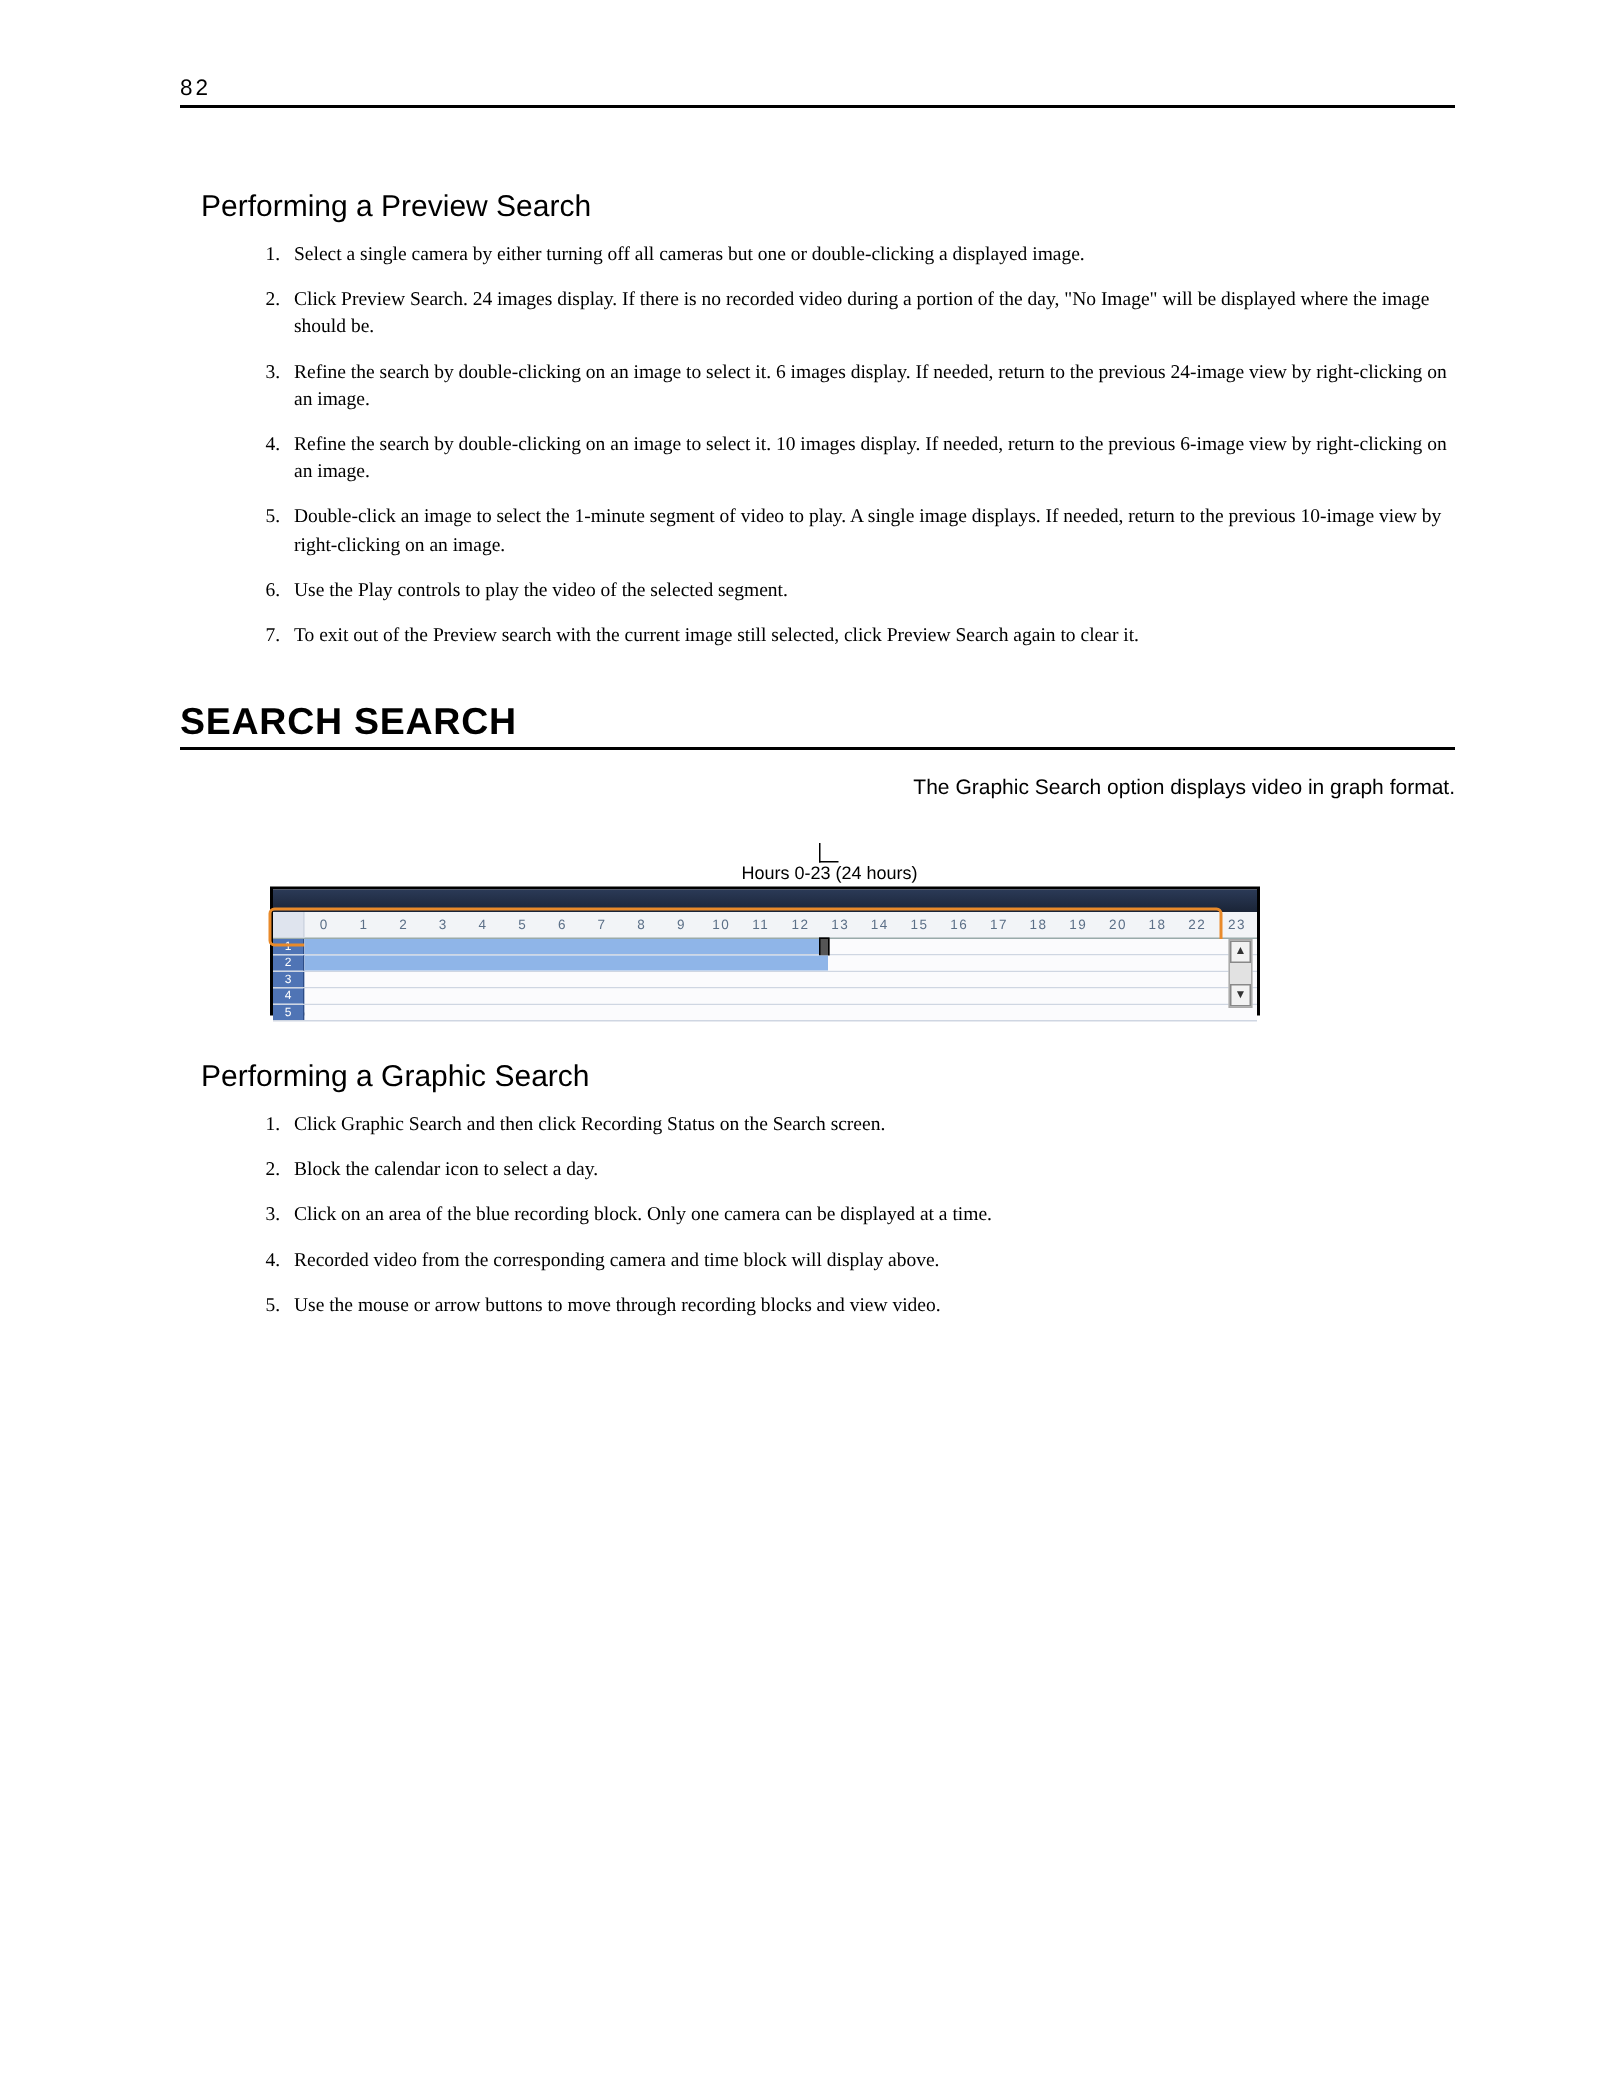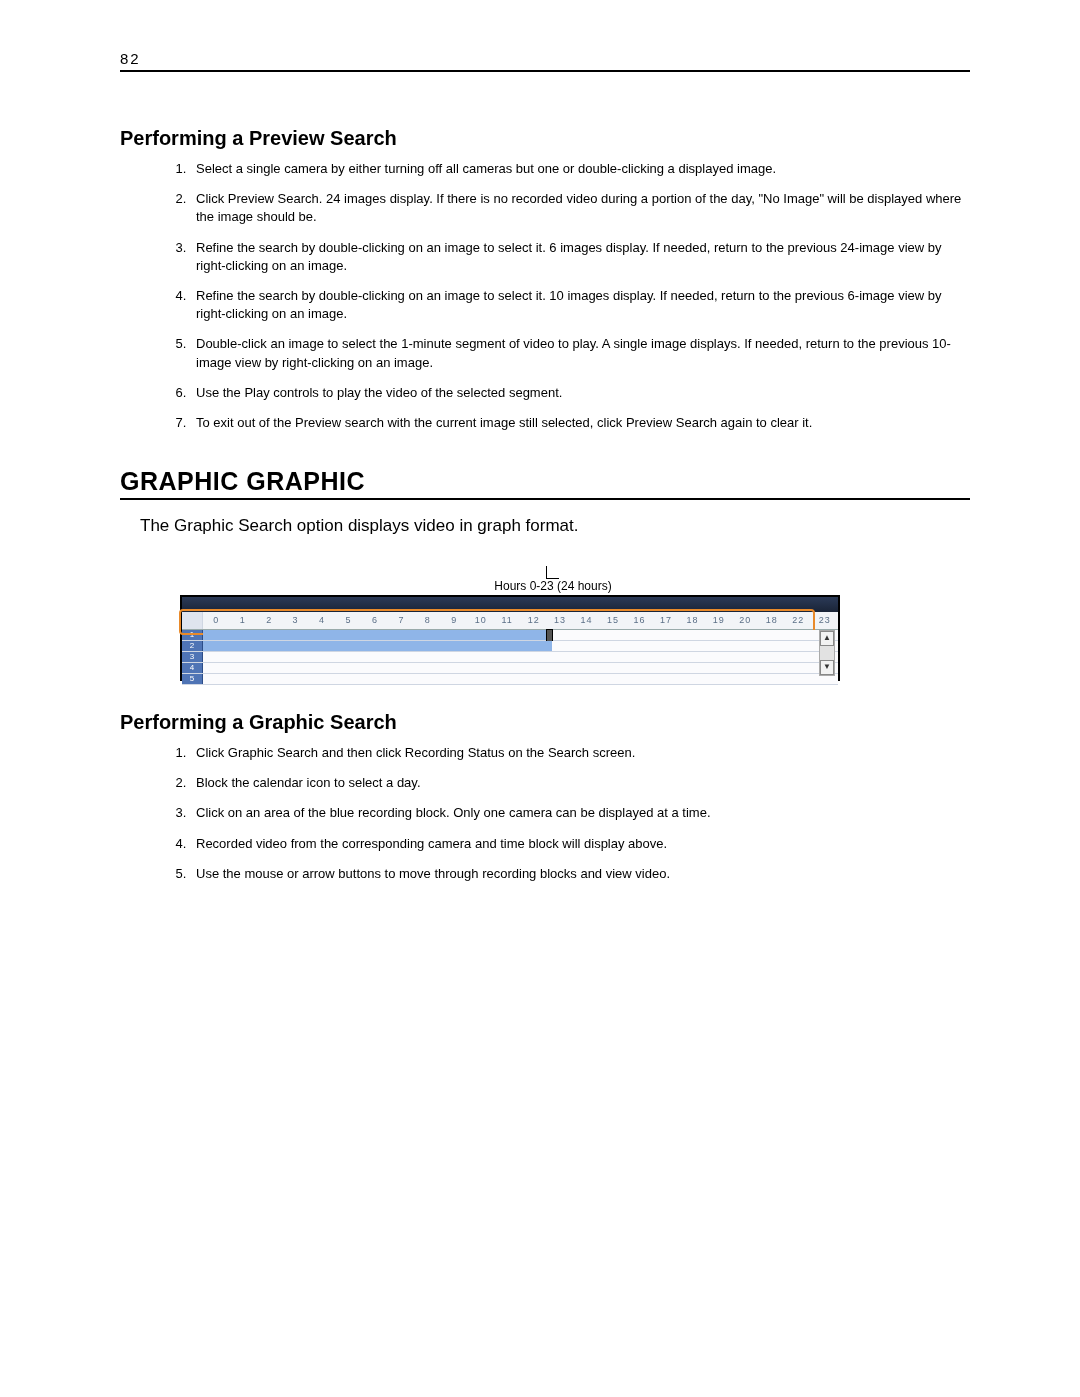--- a/index.html
+++ b/index.html
@@ -20,48 +20,50 @@
     padding-bottom: 2px;
     margin-bottom: 55px;
   }
   .page-num {
     font-size: 15px;
     font-weight: normal;
     letter-spacing: 2px;
   }
   .sub-heading {
     font-size: 20px;
-    font-weight: bold;
-    margin: 0 0 10px 0;
+    font-weight: normal;
+    margin: 0 0 10px 14px;
   }
   ol.steps {
     margin: 0 0 35px 0;
     padding-left: 70px;
     font-size: 13px;
     line-height: 1.4;
   }
   ol.steps li {
     margin-bottom: 12px;
     padding-left: 6px;
+    font-family: Liberation Serif, serif;
   }
   .big-heading {
     font-size: 25px;
     font-weight: bold;
     letter-spacing: 0.5px;
     margin: 10px 0 2px 0;
   }
   .rule {
     border: none;
     border-top: 2px solid #000;
     margin: 0 0 8px 0;
   }
   .intro {
-    font-size: 17px;
+    font-size: 14px;
     margin: 16px 0 30px 0;
     padding-left: 20px;
+    text-align: right;
   }
   
   .figure {
     margin: 0 0 30px 60px;
     width: 660px;
   }
   .callout {
     font-size: 12px;
     display: flex;
     align-items: center;
@@ -205,21 +207,21 @@
   <ol class="steps">
     <li>Select a single camera by either turning off all cameras but one or double-clicking a displayed image.</li>
     <li>Click Preview Search.  24 images display.  If there is no recorded video during a portion of the day, "No Image" will be displayed where the image should be.</li>
     <li>Refine the search by double-clicking on an image to select it.  6 images display. If needed, return to the previous 24-image view by right-clicking on an image.</li>
     <li>Refine the search by double-clicking on an image to select it.  10 images display. If needed, return to the previous 6-image view by right-clicking on an image.</li>
     <li>Double-click an image to select the 1-minute segment of video to play.  A single image displays.  If needed, return to the previous 10-image view by right-clicking on an image.</li>
     <li>Use the Play controls to play the video of the selected segment.</li>
     <li>To exit out of the Preview search with the current image still selected, click Preview Search again to clear it.</li>
   </ol>
 
-  <h1 class="big-heading">GRAPHIC GRAPHIC</h1>
+  <h1 class="big-heading">SEARCH SEARCH</h1>
   <hr class="rule">
   <p class="intro">The Graphic Search option displays video in graph format.</p>
 
   <div class="figure">
 
     <div class="callout top-callout">
       <span class="tick"></span>
       <span>Hours 0-23 (24 hours)</span>
     </div>
 

